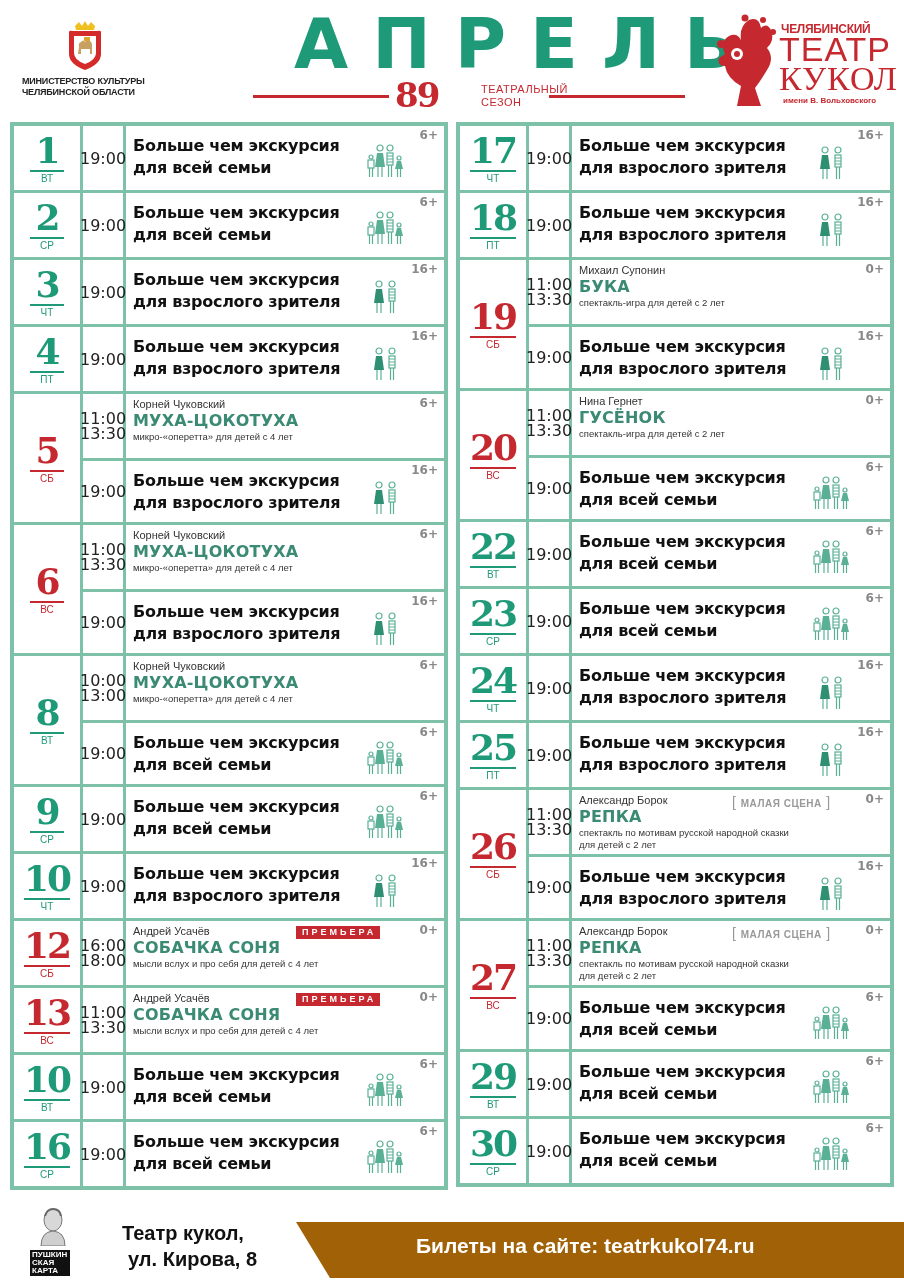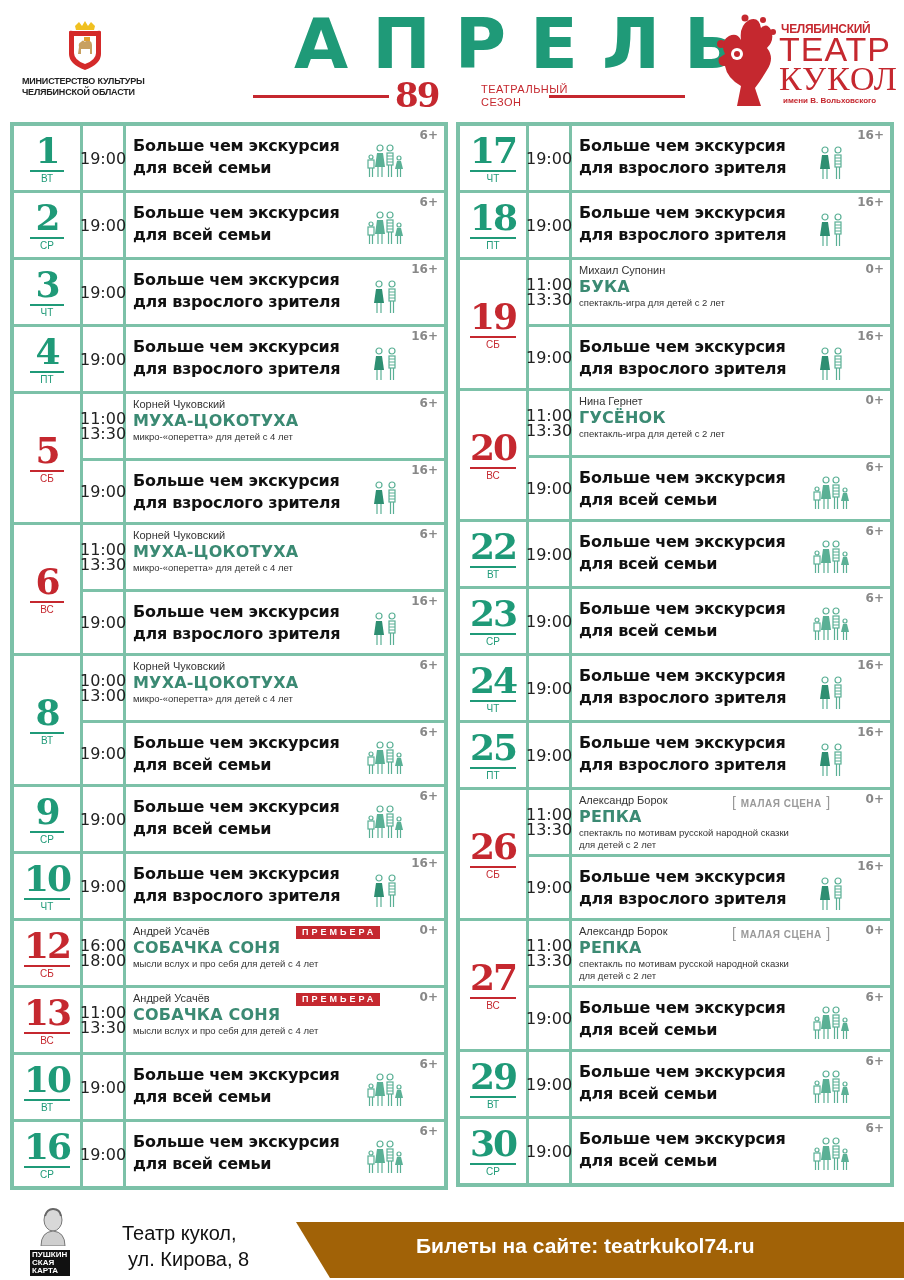--- a/index.html
+++ b/index.html
@@ -50,21 +50,21 @@
   .small-stage { position: absolute; left: 160px; top: 4px; font-family: "Liberation Sans", sans-serif; font-weight: bold; font-size: 10px; color: #999; letter-spacing: 0.5px; }
   .small-stage .br { font-size: 14px; font-weight: normal; }
   .family-icon { position: absolute; right: 40px; top: 18px; width: 38px; height: 34px; }
   .adult-icon { position: absolute; right: 45px; top: 20px; width: 26px; height: 34px; }
 
   
   .footer { position: absolute; left: 0; top: 1200px; width: 904px; height: 80px; }
   .pushkin { position: absolute; left: 30px; top: 6px; width: 46px; height: 66px; }
   .pushkin .bust { width: 40px; height: 40px; margin-left: 3px; }
   .pushkin .label { background: #111; color: #fff; font-family: "Liberation Sans", sans-serif; font-weight: bold; font-size: 8px; line-height: 8px; padding: 1px 2px; width: 40px; }
-  .address { position: absolute; left: 122px; top: 20px; font-family: "Liberation Sans", sans-serif; font-weight: normal; font-size: 20px; line-height: 26px; color: #111; }
+  .address { position: absolute; left: 122px; top: 20px; font-family: "Liberation Sans", sans-serif; font-weight: bold; font-size: 20px; line-height: 26px; color: #111; }
   .address .l2 { padding-left: 6px; }
   .ticket-banner { position: absolute; left: 296px; top: 22px; width: 608px; height: 56px; background: #a16207; clip-path: polygon(0 0, 100% 0, 100% 100%, 34px 100%); }
   .ticket-banner span { position: absolute; left: 120px; top: 12px; font-family: "Liberation Sans", sans-serif; font-weight: bold; font-size: 21px; color: #fff; }
 </style>
 </head>
 <body>
 
 <div class="header">
   <div class="ministry">
     <svg class="crest" viewBox="0 0 40 52">

